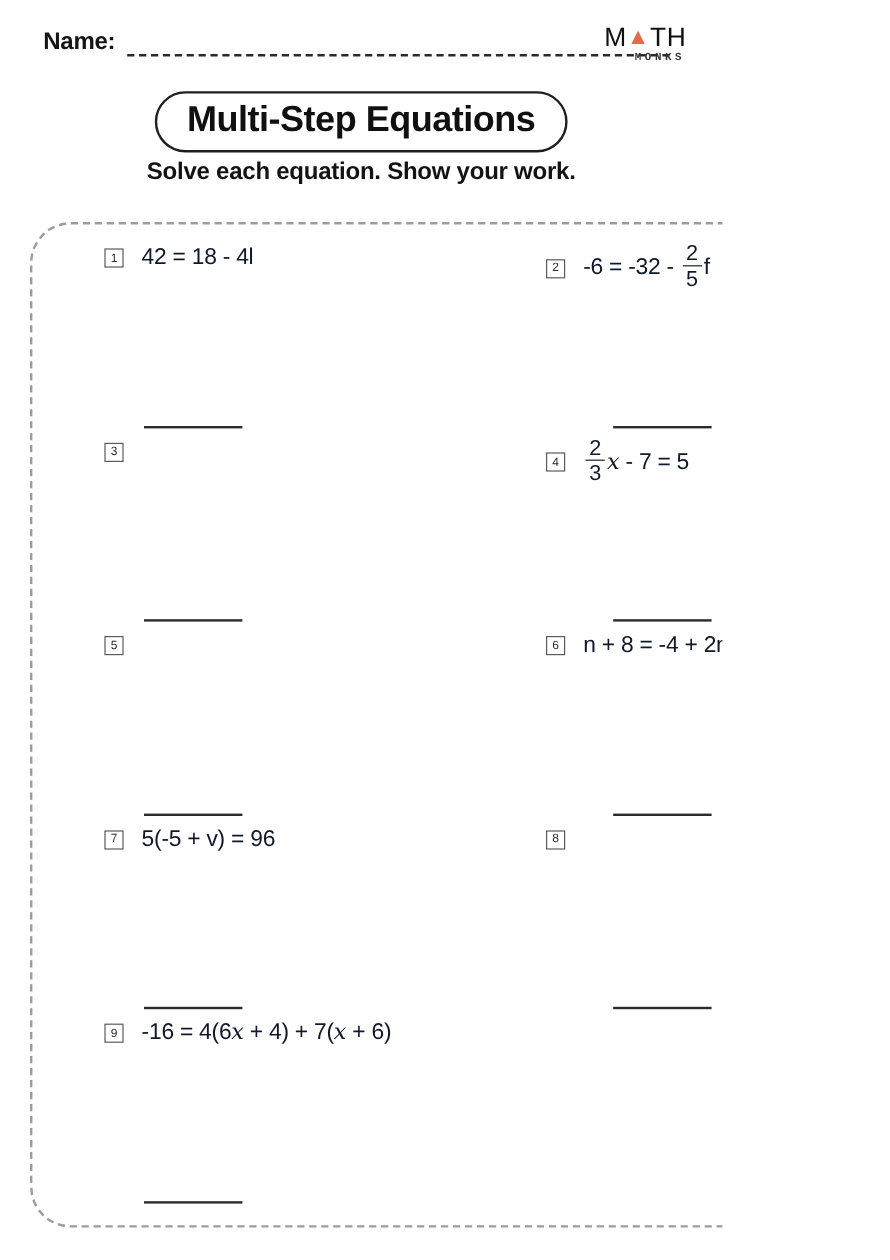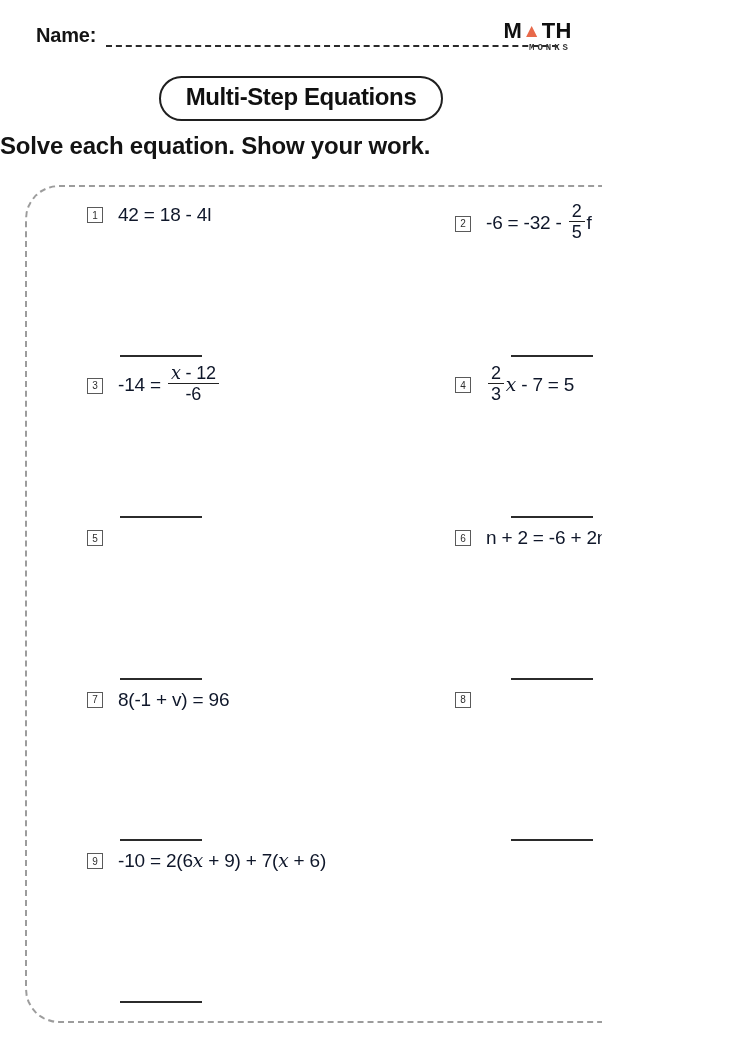--- a/index.html
+++ b/index.html
@@ -6,30 +6,30 @@
   html,body { background:#ffffff; }
   body { font-family:"Liberation Sans", sans-serif; color:#1c1c1c; }
   .sheet { position:relative; width:602px; height:1050px; background:#ffffff; overflow:hidden; }
 
   
   .name-row { position:absolute; top:23px; left:36px; display:flex; align-items:flex-end; gap:10px; }
   .name-label { font-size:20px; font-weight:600; letter-spacing:-0.2px; color:#141414; line-height:1.2; }
   .name-line { width:452px; height:16px; border-bottom:2px dashed #2a2a2a; }
 
   .logo { position:absolute; top:20px; right:30px; text-align:right; line-height:1; }
-  .logo-top { font-size:22px; font-weight:700; letter-spacing:0.5px; color:#101010; white-space:nowrap; }
+  .logo-top { font-size:22px; font-weight:400; letter-spacing:0.5px; color:#101010; white-space:nowrap; }
   .logo-tri { font-size:19px; font-style:normal; position:relative; top:-1px; }
   .logo-sub { font-size:9px; font-weight:700; letter-spacing:3px; color:#353535; margin-top:2px; padding-right:1px;font-family:Liberation Mono, monospace; }
 
   
   .title-wrap { position:absolute; top:76px; left:0; right:0; text-align:center; }
   .title-box { display:inline-block; border:2px solid #1f1f1f; border-radius:26px;
-               padding:5px 25px 8px; font-size:24px; font-weight:600; letter-spacing:-0.4px; color:#101010; }
-  .subtitle { position:absolute; top:132px; left:0; right:0; text-align:left;
-              font-size:24px; font-weight:600; letter-spacing:-0.2px; color:#131313; }
+               padding:5px 25px 8px; font-size:30px; font-weight:600; letter-spacing:-0.4px; color:#101010; }
+  .subtitle { position:absolute; top:132px; left:0; right:0; text-align:center;
+              font-size:20px; font-weight:600; letter-spacing:-0.2px; color:#131313; }
 
   
   .worksheet { position:absolute; left:25px; top:185px; width:692px; height:838px;
                border:2px dashed #9c9c9c; border-radius:34px; }
   .grid { position:absolute; left:0; top:0; right:0; bottom:0;
           display:grid; grid-template-columns:368px 1fr; grid-template-rows:repeat(5,1fr);
           padding:16px 0 10px 0; }
   .cell { display:flex; flex-direction:column; justify-content:space-between; padding-left:60px; }
   .prob { display:flex; align-items:center; gap:15px; min-height:24px; }
   .numbox { min-width:16px; height:16px; padding:0 2px; border:1px solid #5a5a5a;
@@ -80,24 +80,20 @@
             <span class="eq"><span>-6 = -32 - </span><span class="frac">
                 <span class="fn"><span>2</span></span>
                 <span class="fd"><span>5</span></span>
               </span><span>f</span></span>
           </div>
           <div class="ans-line"></div>
         </div>
         <div class="cell">
           <div class="prob">
             <span class="numbox">3</span>
-            <span class="eq"><span>-14 = </span><span class="frac">
-                <span class="fn"><span class="var">x</span><span> - 12</span></span>
-                <span class="fd"><span>-6</span></span>
-              </span></span>
           </div>
           <div class="ans-line"></div>
         </div>
         <div class="cell col-r">
           <div class="prob">
             <span class="numbox">4</span>
             <span class="eq"><span class="frac">
                 <span class="fn"><span>2</span></span>
                 <span class="fd"><span>3</span></span>
               </span><span class="var">x</span><span> - 7 = 5</span></span>
@@ -106,40 +102,40 @@
         </div>
         <div class="cell">
           <div class="prob">
             <span class="numbox">5</span>
           </div>
           <div class="ans-line"></div>
         </div>
         <div class="cell col-r">
           <div class="prob">
             <span class="numbox">6</span>
-            <span class="eq"><span>n + 2 = -6 + 2n</span></span>
+            <span class="eq"><span>n + 8 = -4 + 2n</span></span>
           </div>
           <div class="ans-line"></div>
         </div>
         <div class="cell">
           <div class="prob">
             <span class="numbox">7</span>
-            <span class="eq"><span>8(-1 + v) = 96</span></span>
+            <span class="eq"><span>5(-5 + v) = 96</span></span>
           </div>
           <div class="ans-line"></div>
         </div>
         <div class="cell col-r">
           <div class="prob">
             <span class="numbox">8</span>
           </div>
           <div class="ans-line"></div>
         </div>
         <div class="cell">
           <div class="prob">
             <span class="numbox">9</span>
-            <span class="eq"><span>-10 = 2(6</span><span class="var">x</span><span> + 9) + 7(</span><span class="var">x</span><span> + 6)</span></span>
+            <span class="eq"><span>-16 = 4(6</span><span class="var">x</span><span> + 4) + 7(</span><span class="var">x</span><span> + 6)</span></span>
           </div>
           <div class="ans-line"></div>
         </div>
       </div>
   </div>
 
 </div>
 
 </body></html>

